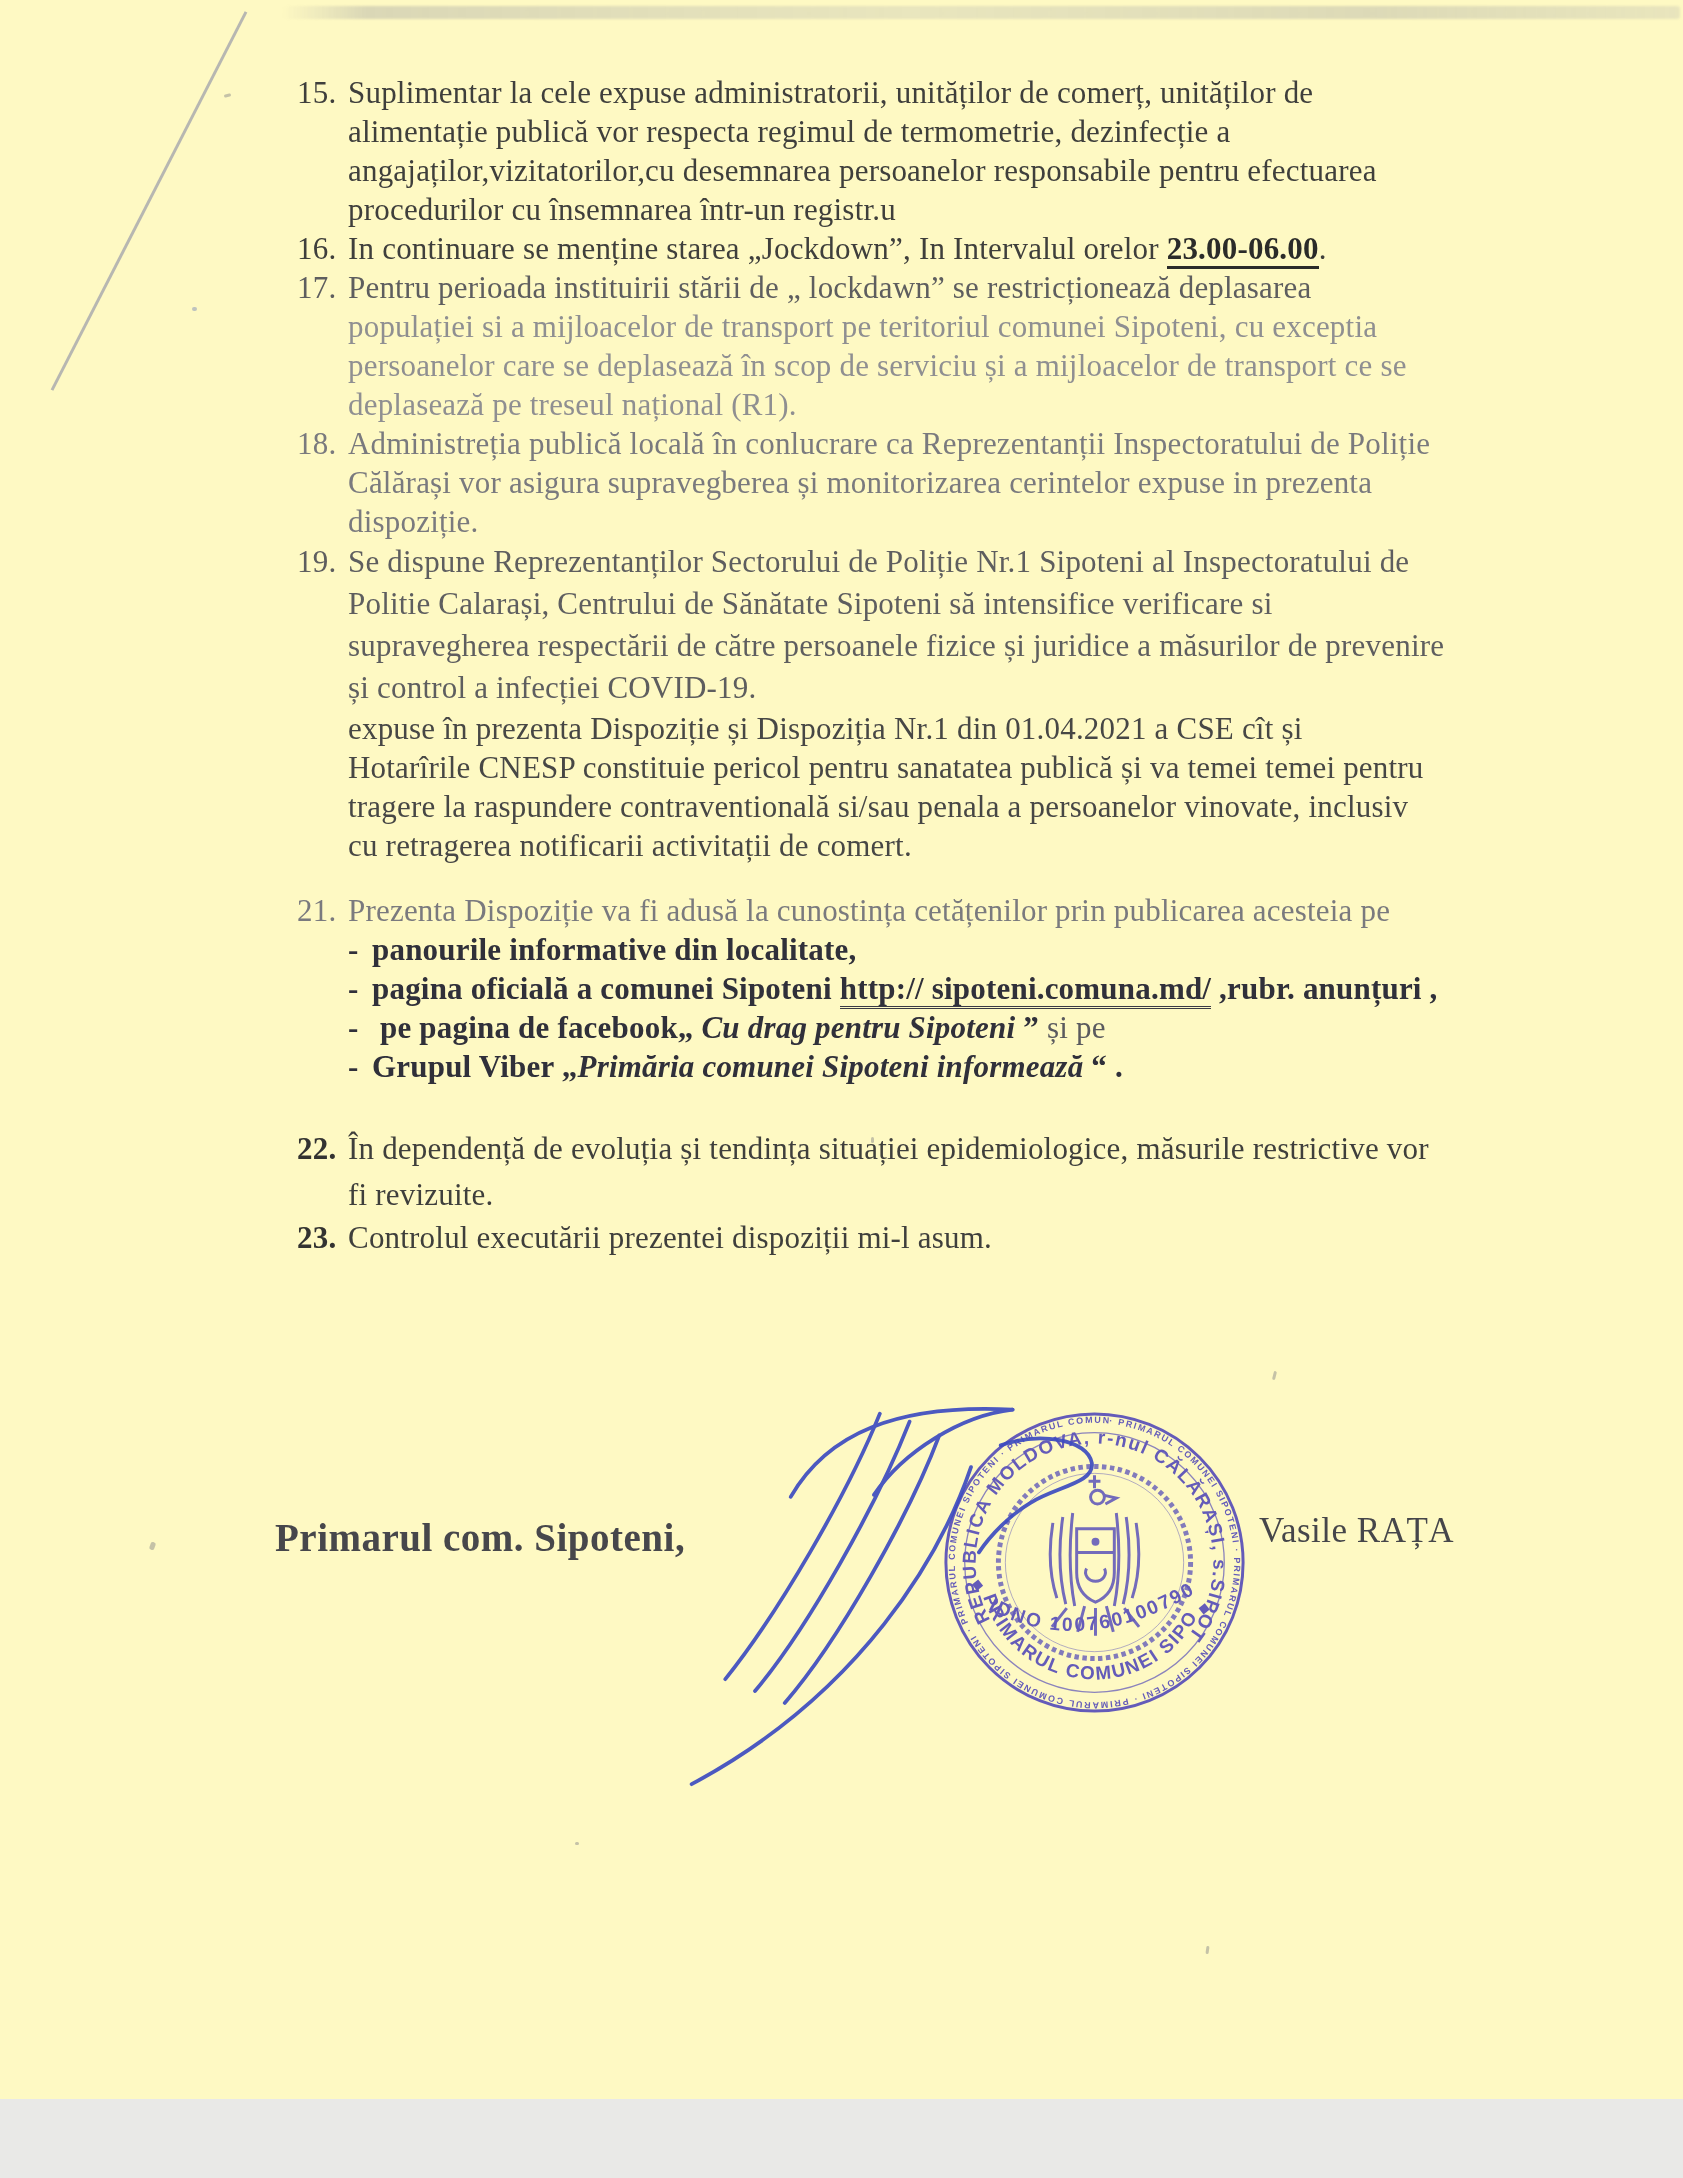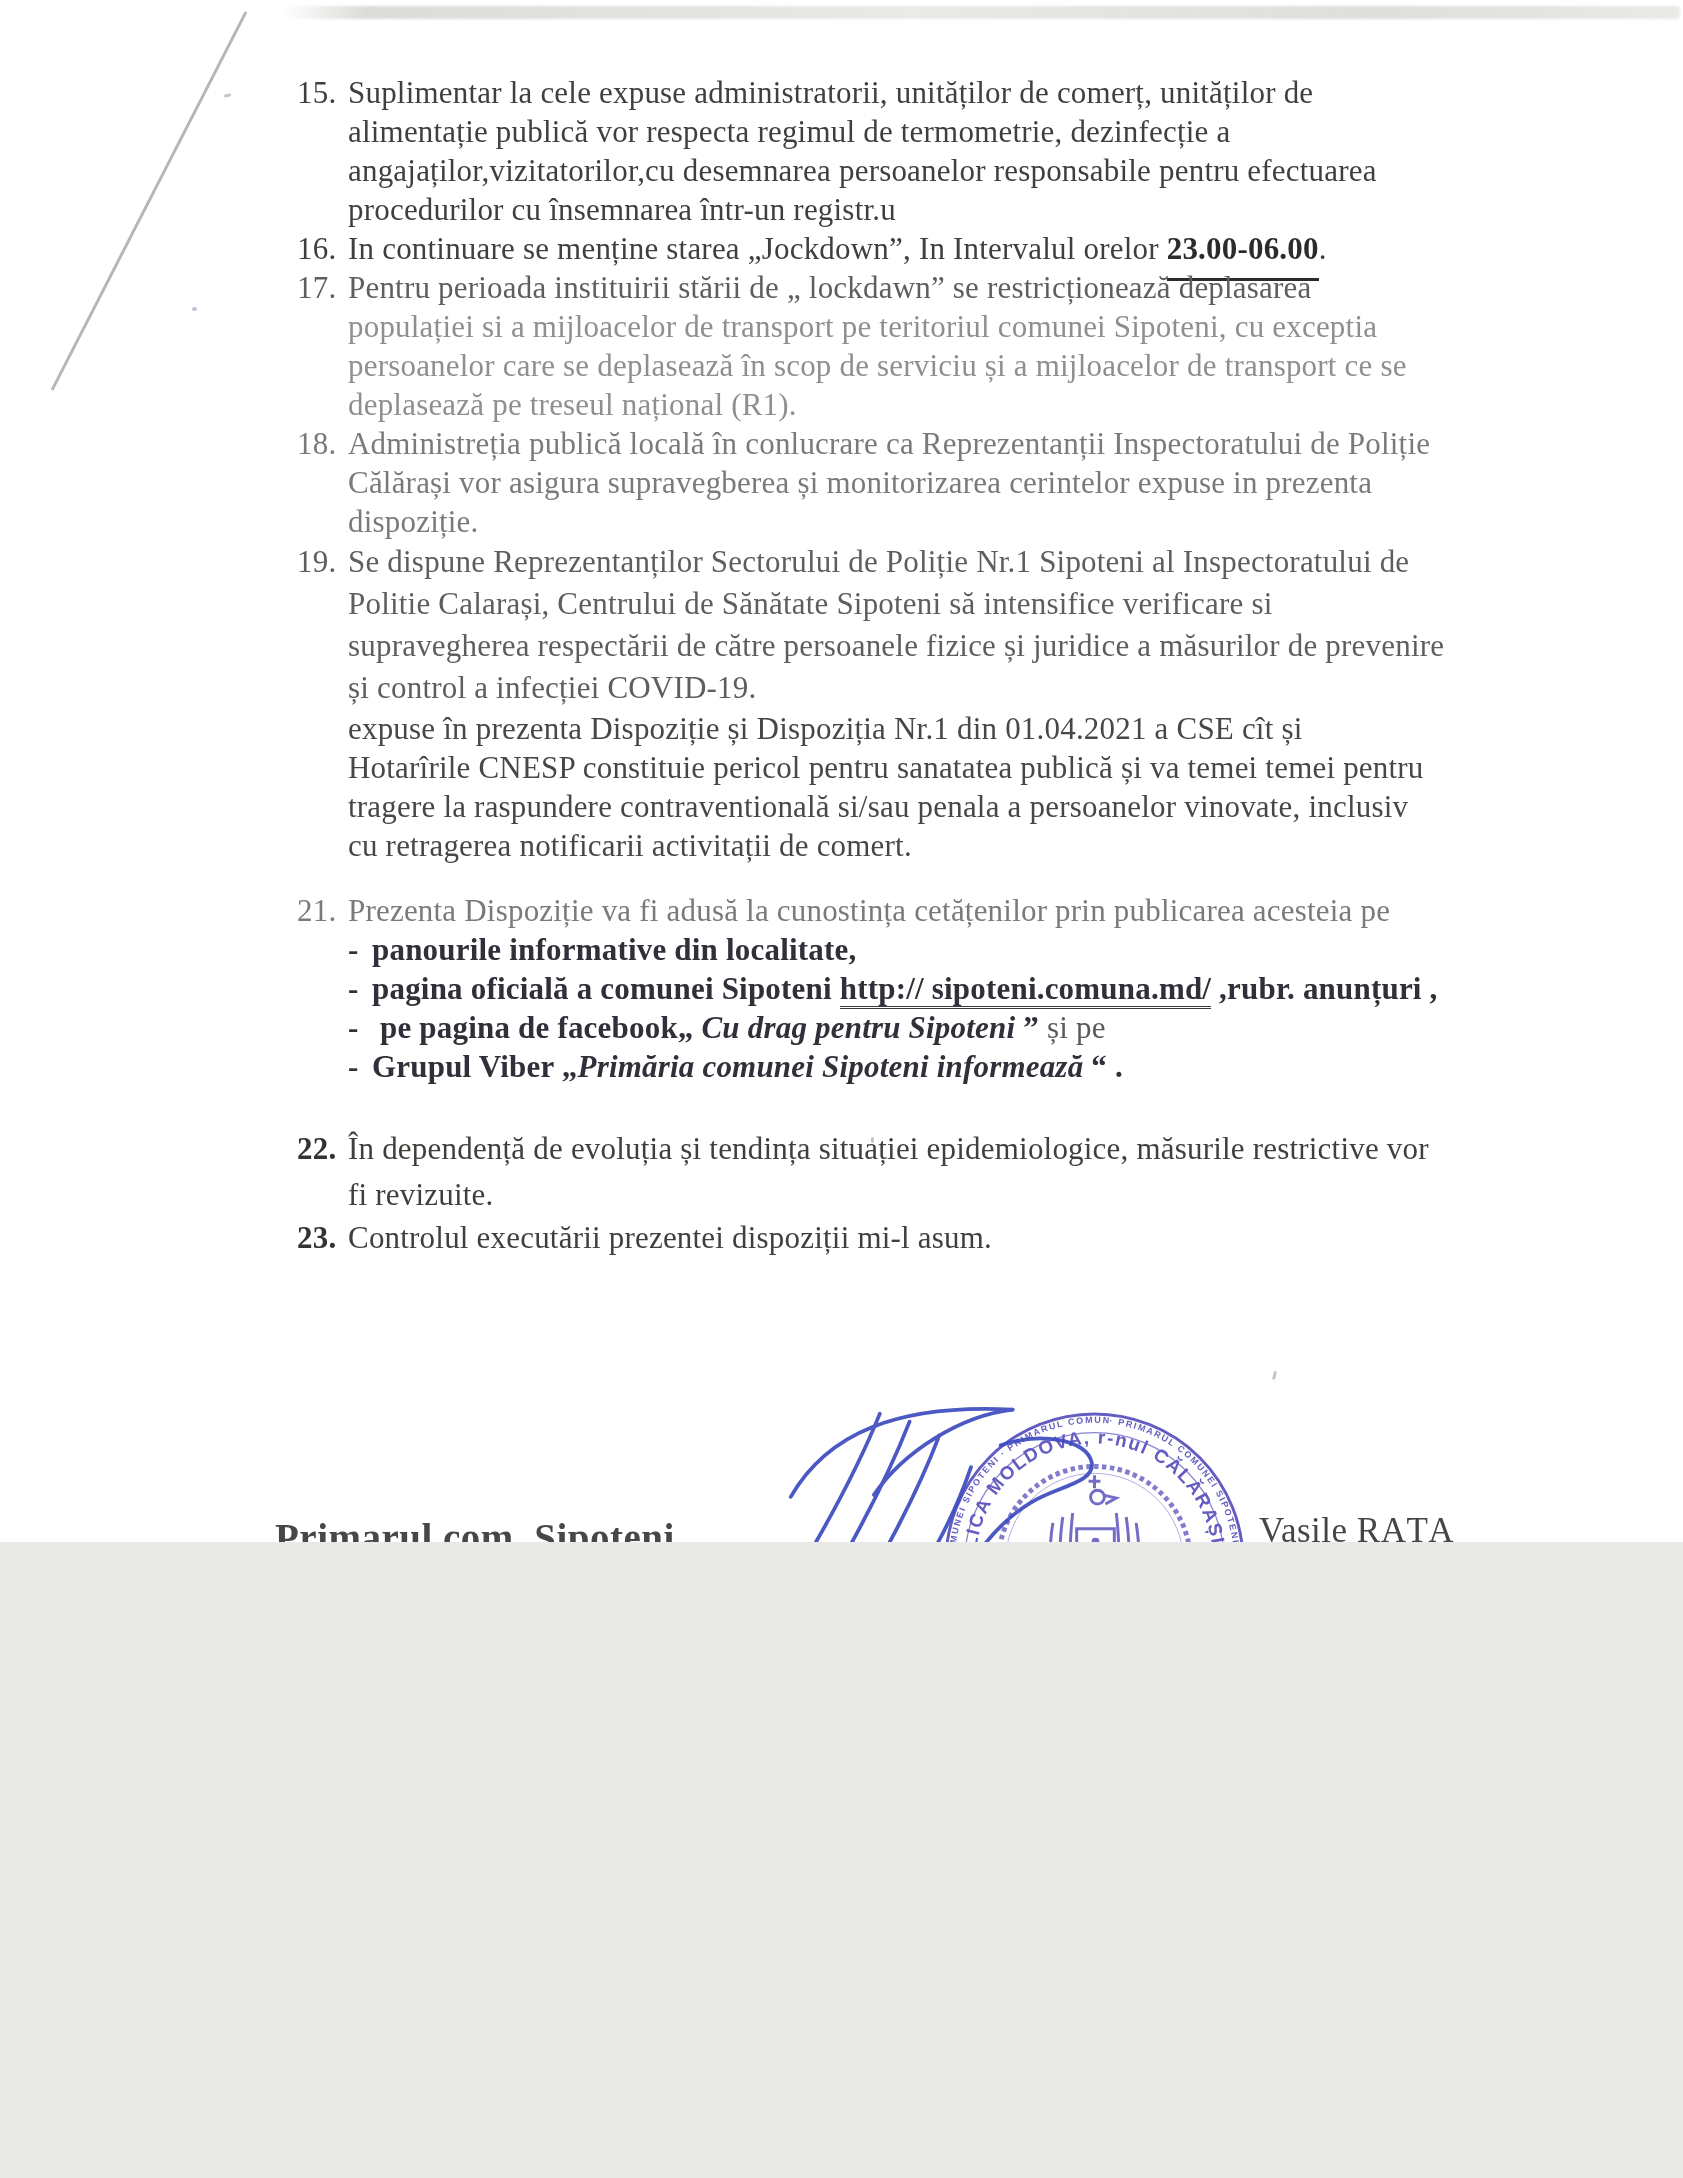--- a/index.html
+++ b/index.html
@@ -1,16 +1,16 @@
 <!DOCTYPE html>
 <html><head>
 <meta charset="utf-8">
 <style>
   html,body{margin:0;padding:0;background:#e9e9e7;}
-  .page{position:relative;width:1683px;height:1542px;background:#ffffff;
+  .page{position:relative;width:1683px;height:2099px;background:#fef9c3;
         font-family:"Liberation Serif", serif;overflow:hidden;}
   
   .scan-band{position:absolute;left:282px;top:6px;width:1398px;height:13px;
     background:linear-gradient(90deg,rgba(178,178,172,0) 0%,rgba(170,170,165,.42) 6%,
       rgba(185,185,178,.30) 45%,rgba(172,172,166,.40) 78%,rgba(180,180,174,.28) 100%);
     filter:blur(1px);border-radius:3px;}
   .scan-line{position:absolute;left:30px;top:4px;}
   .speck{position:absolute;background:#95958f;opacity:.55;border-radius:2px;}
   
   .content{position:absolute;left:297px;top:73px;width:1238px;font-size:31px;
@@ -18,21 +18,21 @@
   .ln{white-space:nowrap;}
   .num{display:inline-block;min-width:51px;}
   .num.b{font-weight:bold;color:#333331;}
   .cont{padding-left:51px;}
   .item19{line-height:42px;}
   .item22{line-height:46px;}
   .c-med{color:#5e5e5f;}
   .c-faded{color:#8f8f91;}
   .c-fade2{color:#7a7a7e;}
   .c-dark2{color:#474745;}
-  .time{font-weight:bold;color:#2b2b29;border-bottom:3px solid #2b2b29;padding-bottom:12px;}
+  .time{font-weight:bold;color:#2b2b29;border-bottom:3px solid #2b2b29;padding-bottom:0px;}
   .gap26{height:26px;}
   .gap40{height:40px;}
   .bullet{padding-left:51px;font-weight:bold;color:#30303a;}
   .dash{display:inline-block;min-width:24px;font-weight:bold;}
   .it{font-style:italic;}
   .url{border-bottom:3px double #3a3a44;}
   .reg{font-weight:normal;color:#5a5a5e;}
   
   .sig-label{position:absolute;left:275px;top:1515px;font-size:39px;font-weight:bold;
     color:#47474b;letter-spacing:0.5px;}

